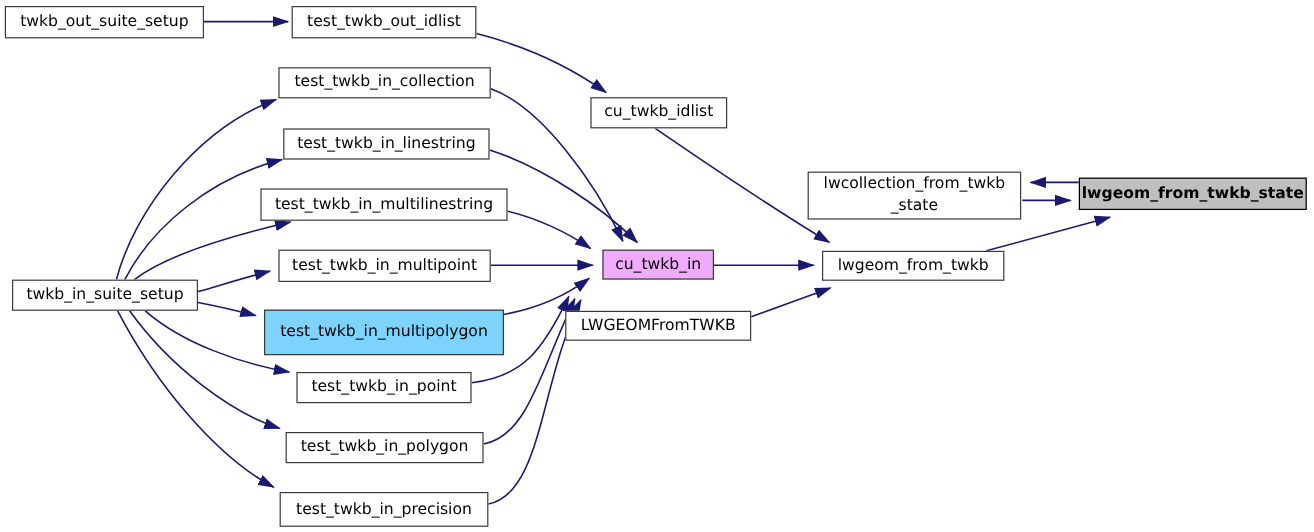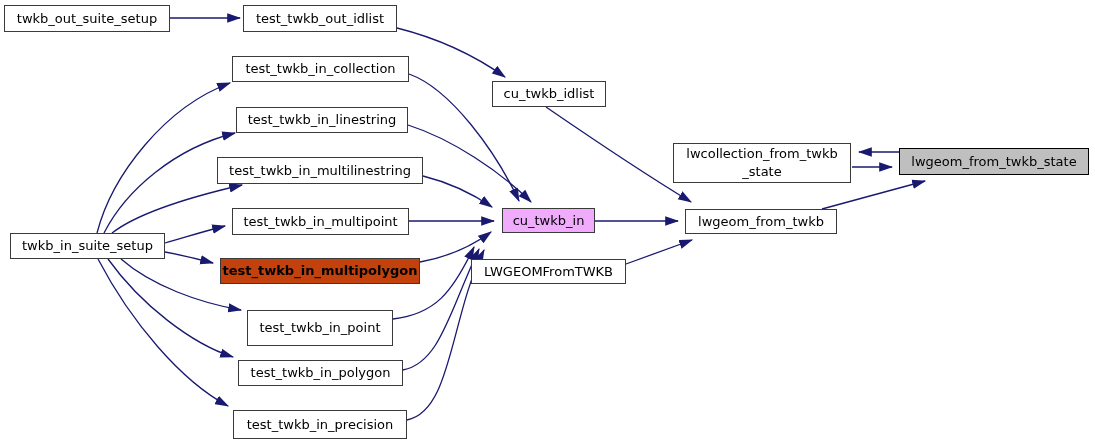--- a/index.html
+++ b/index.html
@@ -45,20 +45,21 @@
     font-size: 13px;
     line-height: 1.38;
     color: #000000;
     white-space: pre-line;
     background: #ffffff;
     border: 1.4px solid #3a3a3a;
     cursor: pointer;
   }
   .node.highlighted {
     cursor: default;
+    font-weight: bold;
   }
 </style>
 </head>
 <body style="background: rgb(255, 255, 255);">
 
 <div class="graph">
   <svg id="edge-layer" width="1095" height="443" viewBox="0 0 1095 443" xmlns="http://www.w3.org/2000/svg">
     <defs>
       <marker id="arrow" viewBox="0 0 12 8" refX="11" refY="4" markerWidth="14" markerHeight="10" orient="auto" markerUnits="userSpaceOnUse">
         <path id="arrowhead-path" d="M0,0 L12,4 L0,8 z" fill="#191970"></path>
@@ -92,22 +93,22 @@
       </g>
   </svg>
   <div id="node-layer">
       <div class="node" style="left: 4px; top: 5px; width: 166px; height: 27px; background: rgb(255, 255, 255); border-color: rgb(58, 58, 58); color: rgb(0, 0, 0);">twkb_out_suite_setup</div>
       <div class="node" style="left: 243px; top: 5px; width: 154px; height: 27px; background: rgb(255, 255, 255); border-color: rgb(58, 58, 58); color: rgb(0, 0, 0);">test_twkb_out_idlist</div>
       <div class="node" style="left: 232px; top: 56px; width: 177px; height: 26px; background: rgb(255, 255, 255); border-color: rgb(58, 58, 58); color: rgb(0, 0, 0);">test_twkb_in_collection</div>
       <div class="node" style="left: 236px; top: 107px; width: 172px; height: 26px; background: rgb(255, 255, 255); border-color: rgb(58, 58, 58); color: rgb(0, 0, 0);">test_twkb_in_linestring</div>
       <div class="node" style="left: 217px; top: 157px; width: 206px; height: 27px; background: rgb(255, 255, 255); border-color: rgb(58, 58, 58); color: rgb(0, 0, 0);">test_twkb_in_multilinestring</div>
       <div class="node" style="left: 232px; top: 208px; width: 177px; height: 27px; background: rgb(255, 255, 255); border-color: rgb(58, 58, 58); color: rgb(0, 0, 0);">test_twkb_in_multipoint</div>
       <div class="node" style="left: 10px; top: 233px; width: 155px; height: 26px; background: rgb(255, 255, 255); border-color: rgb(58, 58, 58); color: rgb(0, 0, 0);">twkb_in_suite_setup</div>
-      <div class="node" style="left: 220px; top: 258px; width: 200px; height: 26px; background: #c2410c; border-color: rgb(58, 58, 58); color: rgb(0, 0, 0); font-weight: bold;">test_twkb_in_multipolygon</div>
-      <div class="node" style="left: 247px; top: 310px; width: 146px; height: 36px; background: rgb(255, 255, 255); border-color: rgb(58, 58, 58); color: rgb(0, 0, 0);">test_twkb_in_point</div>
+      <div class="node" style="left: 220px; top: 258px; width: 200px; height: 38px; background: #7dd3fc; border-color: rgb(58, 58, 58); color: rgb(0, 0, 0);">test_twkb_in_multipolygon</div>
+      <div class="node" style="left: 247px; top: 310px; width: 146px; height: 26px; background: rgb(255, 255, 255); border-color: rgb(58, 58, 58); color: rgb(0, 0, 0);">test_twkb_in_point</div>
       <div class="node" style="left: 238px; top: 360px; width: 165px; height: 26px; background: rgb(255, 255, 255); border-color: rgb(58, 58, 58); color: rgb(0, 0, 0);">test_twkb_in_polygon</div>
       <div class="node" style="left: 233px; top: 410px; width: 174px; height: 29px; background: rgb(255, 255, 255); border-color: rgb(58, 58, 58); color: rgb(0, 0, 0);">test_twkb_in_precision</div>
       <div class="node" style="left: 492px; top: 81px; width: 114px; height: 26px; background: rgb(255, 255, 255); border-color: rgb(58, 58, 58); color: rgb(0, 0, 0); text-align: right;">cu_twkb_idlist</div>
       <div class="node" style="left: 502px; top: 208px; width: 93px; height: 25px; background: #f0abfc; border-color: rgb(58, 58, 58); color: rgb(0, 0, 0);">cu_twkb_in</div>
       <div class="node" style="left: 471px; top: 259px; width: 155px; height: 25px; background: rgb(255, 255, 255); border-color: rgb(58, 58, 58); color: rgb(0, 0, 0);">LWGEOMFromTWKB</div>
       <div class="node" style="left: 685px; top: 209px; width: 152px; height: 25px; background: rgb(255, 255, 255); border-color: rgb(58, 58, 58); color: rgb(0, 0, 0);">lwgeom_from_twkb</div>
       <div class="node" style="left: 673px; top: 143px; width: 178px; height: 40px; background: rgb(255, 255, 255); border-color: rgb(58, 58, 58); color: rgb(0, 0, 0);">lwcollection_from_twkb
 _state</div>
       <div class="node highlighted" style="left: 899px; top: 148px; width: 190px; height: 27px; background: rgb(191, 191, 191); border-color: rgb(0, 0, 0); color: rgb(0, 0, 0);">lwgeom_from_twkb_state</div>
     </div>

